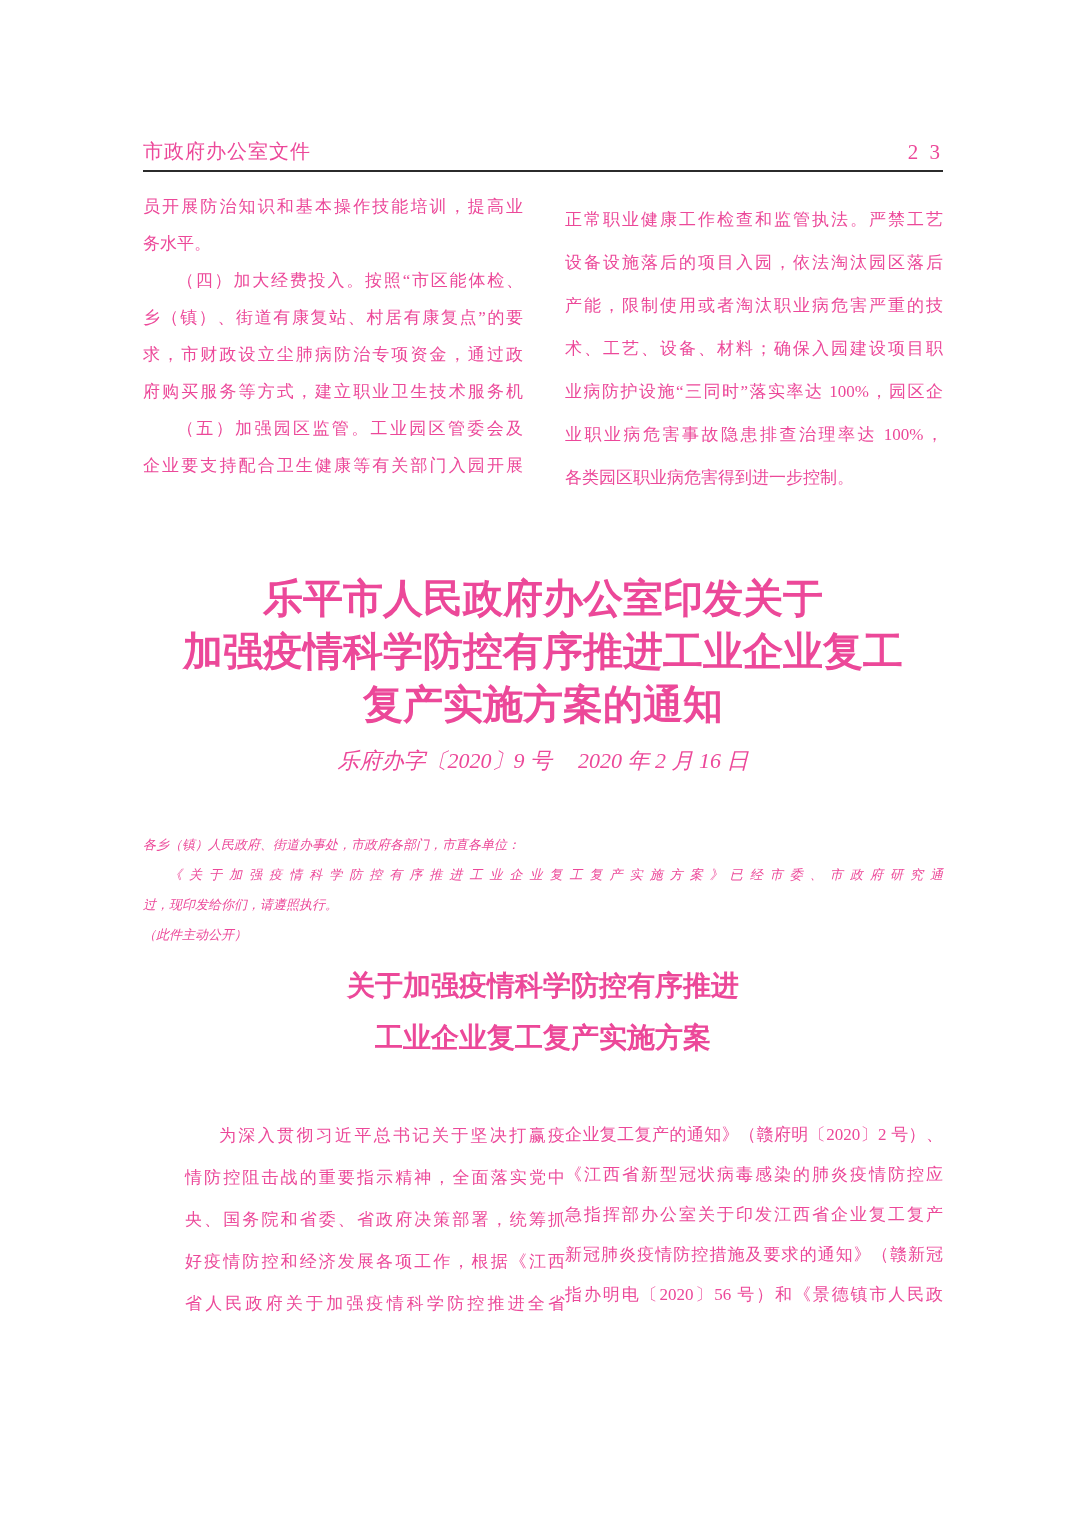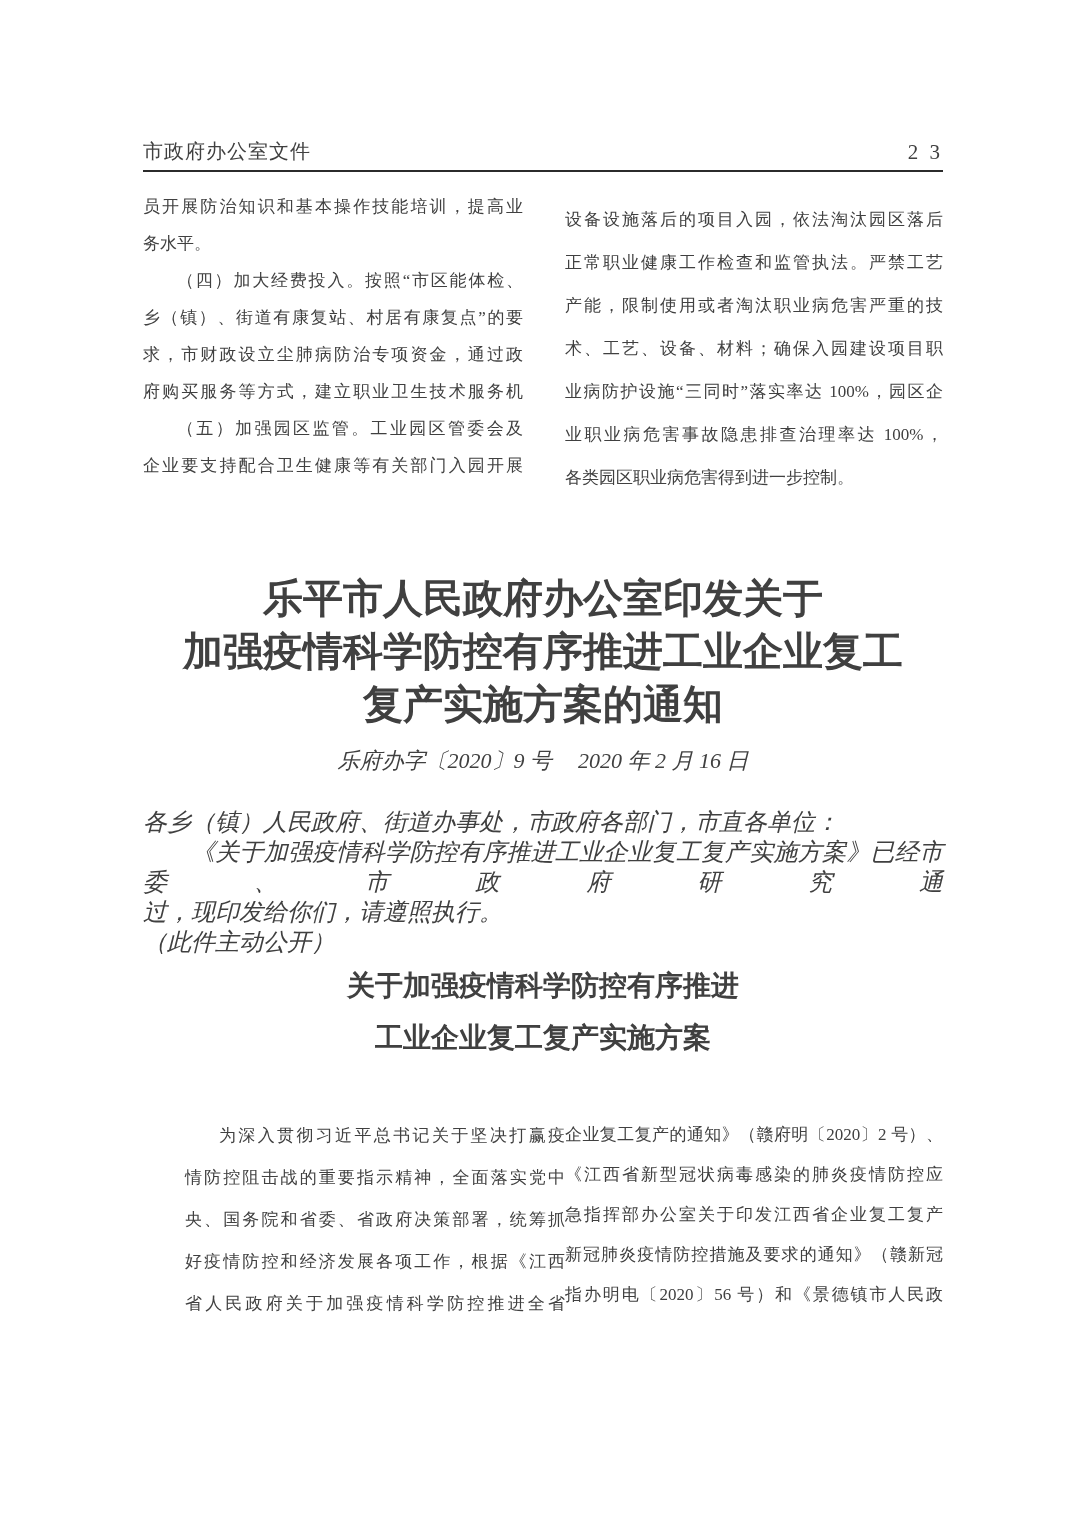--- a/index.html
+++ b/index.html
@@ -1,17 +1,17 @@
 <!DOCTYPE html>
 <html><head>
 <meta charset="utf-8">
 <style>
   html,body{margin:0;padding:0;background:#ffffff;}
   .page{position:relative;width:1074px;height:1520px;background:#fff;
-        font-family:"Liberation Serif","DejaVu Serif",serif;color:#404040;overflow:hidden;}
+        font-family:"Liberation Serif","DejaVu Serif",serif;color:#ec4899;overflow:hidden;}
   .abs{position:absolute;left:143px;width:800px;}
 
   
   .hdr{top:138px;display:flex;justify-content:space-between;align-items:flex-end;
        border-bottom:2px solid #2b2b2b;padding-bottom:5px;}
   .hdr-title{font-size:20px;letter-spacing:1px;}
   .hdr-page{font-size:21px;letter-spacing:3px;font-family:"Liberation Serif","DejaVu Serif",serif;}
 
   
   .tline{text-align:inherit;}
@@ -26,21 +26,21 @@
   .col-r .tline{line-height:43px;height:43px;}
 
   
   .doc-title{top:572px;text-align:center;font-size:40px;font-weight:bold;line-height:53px;}
 
   
   .doc-no{top:746px;text-align:center;font-size:22px;font-style:italic;}
   .doc-no .gap{display:inline-block;width:26px;}
 
   
-  .salut{top:807px;font-size:24px;font-style:italic;text-align:left;}
+  .salut{top:830px;font-size:13px;font-style:italic;text-align:left;}
   .salut .tline{line-height:30px;}
 
   
   .plan-h{top:960px;text-align:center;font-size:28px;font-weight:bold;line-height:52px;
           font-family:"Liberation Sans","DejaVu Sans",sans-serif;}
 
   
   .plancols{top:1115px;display:flex;justify-content:flex-end;}
   .pcol-l{width:380px;font-size:17px;}
   .pcol-l .tline{line-height:42px;height:42px;}
@@ -62,22 +62,22 @@
         <div class="tline just">员开展防治知识和基本操作技能培训，提高业</div>
         <div class="tline">务水平。</div>
         <div class="tline just ind">（四）加大经费投入。按照“市区能体检、</div>
         <div class="tline just">乡（镇）、街道有康复站、村居有康复点”的要</div>
         <div class="tline just">求，市财政设立尘肺病防治专项资金，通过政</div>
         <div class="tline just">府购买服务等方式，建立职业卫生技术服务机</div>
         <div class="tline just ind">（五）加强园区监管。工业园区管委会及</div>
         <div class="tline just">企业要支持配合卫生健康等有关部门入园开展</div>
       </div>
     <div class="col-r">
+        <div class="tline just">正常职业健康工作检查和监管执法。严禁工艺</div>
         <div class="tline just">设备设施落后的项目入园，依法淘汰园区落后</div>
-        <div class="tline just">正常职业健康工作检查和监管执法。严禁工艺</div>
         <div class="tline just">产能，限制使用或者淘汰职业病危害严重的技</div>
         <div class="tline just">术、工艺、设备、材料；确保入园建设项目职</div>
         <div class="tline just">业病防护设施“三同时”落实率达 100%，园区企</div>
         <div class="tline just">业职业病危害事故隐患排查治理率达 100%，</div>
         <div class="tline">各类园区职业病危害得到进一步控制。</div>
       </div>
   </div>
 
   <div class="abs doc-title">
       <div class="tline">乐平市人民政府办公室印发关于</div>

